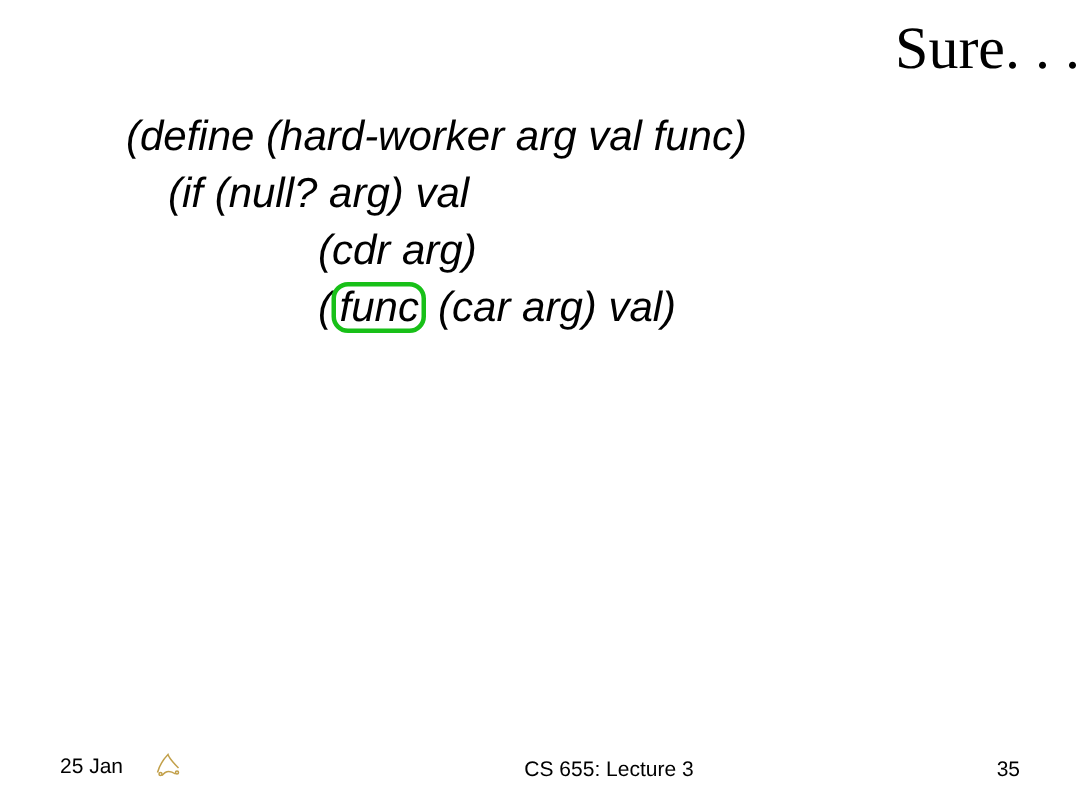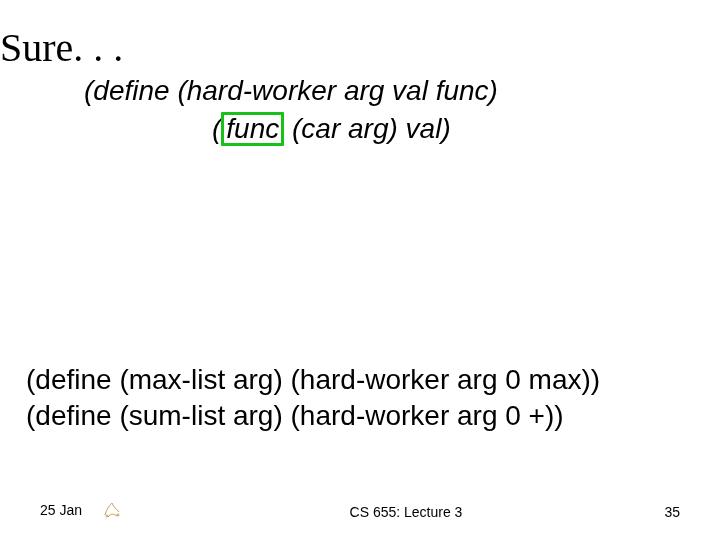--- a/index.html
+++ b/index.html
@@ -13,24 +13,24 @@
     position: relative;
     overflow: hidden;
   }
   .slide {
     width: 720px;
     height: 540px;
     position: relative;
   }
   .title {
     position: absolute;
-    top: 24px;
+    top: 8px;
     left: 0;
     width: 720px;
-    text-align: left;
+    text-align: right;
     font-family: "Times New Roman", Times, serif;
     font-size: 40px;
     font-weight: normal;
   }
   .code-block {
     position: absolute;
     top: 72px;
     left: 84px;
     font-family: Arial, Helvetica, sans-serif;
     font-size: 28px;
@@ -39,21 +39,21 @@
   }
   .code-block .line {
     white-space: pre;
   }
   .indent1 { padding-left: 28px; }
   .indent2 { padding-left: 70px; }
   .indent3 { padding-left: 128px; }
   .hilite {
     border: 3px solid #18c018;
     padding: 0 2px;
-    border-radius: 1px;
+    border-radius: 11px;
     display: inline-block;
     line-height: 1.0;
   }
   .lower-block {
     position: absolute;
     top: 362px;
     left: 26px;
     font-family: Arial, Helvetica, sans-serif;
     font-size: 28px;
     line-height: 36px;
@@ -97,27 +97,25 @@
 </style>
 </head>
 <body>
 
 <div class="slide">
 
   <div class="title">Sure. . .</div>
 
   <div class="code-block">
     <div class="line">(define (hard-worker arg val func)</div>
+    <div class="line indent1">(if (null? arg) val</div>
+    <div class="line indent3">(cdr arg)</div>
     <div class="line indent3"><span>(</span><span class="hilite">func</span><span> (car arg) val)</span></div>
   </div>
 
-  <div class="lower-block">
-    <div class="line">(define (max-list arg) (hard-worker arg 0 max))</div>
-    <div class="line">(define (sum-list arg) (hard-worker arg 0 +))</div>
-  </div>
 
   <div class="footer">
     <div class="footer-left">
       <span>25 Jan</span>
       <span class="doodle">
         <svg viewBox="0 0 20 20" width="20" height="20">
           <g stroke="#c2a04a" stroke-width="1" fill="none">
             <path d="M3 15 C5 8 8 5 10 3 C11 6 14 9 17 12"></path>
             <path d="M6 17 C9 13 12 14 15 16"></path>
             <circle cx="5" cy="16" r="1"></circle>

